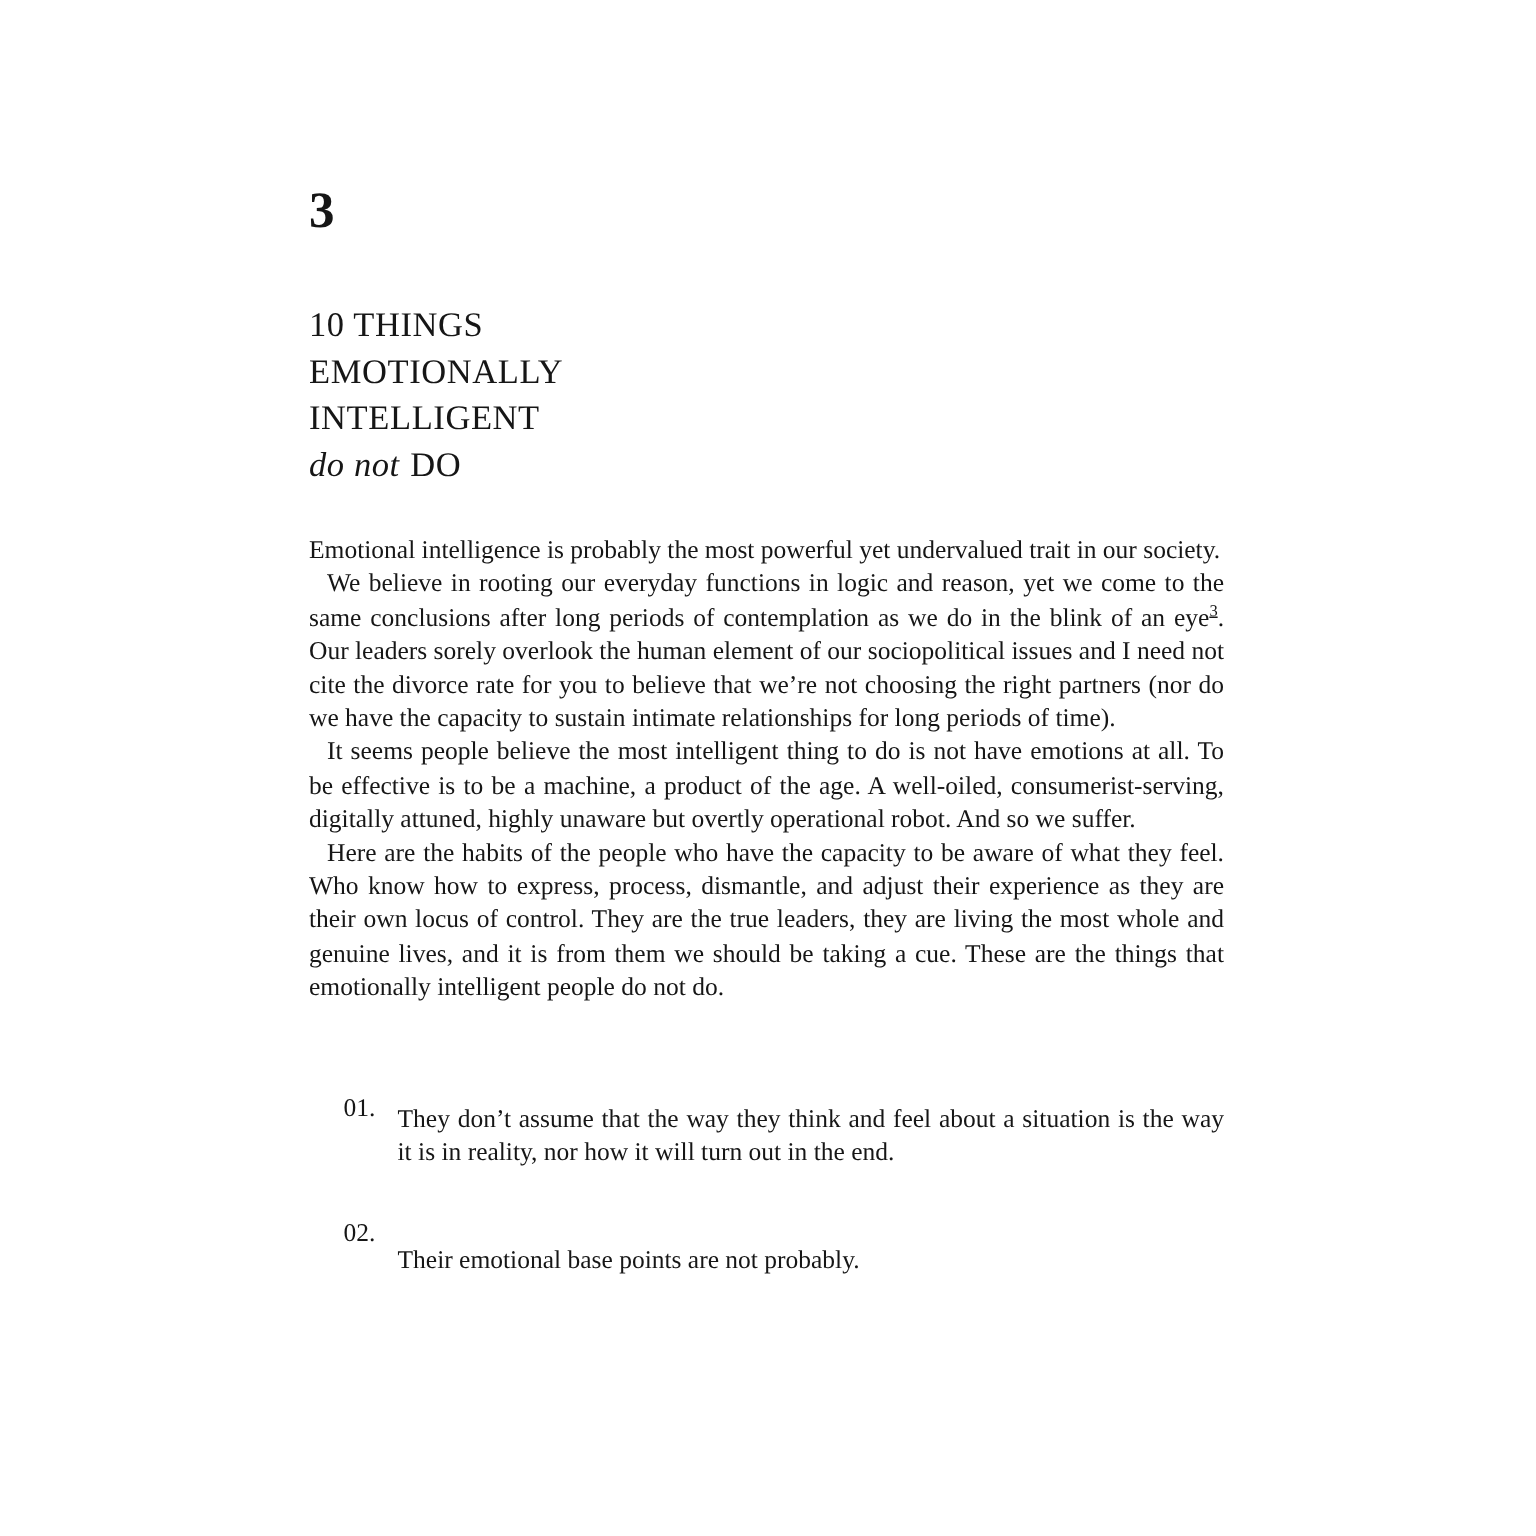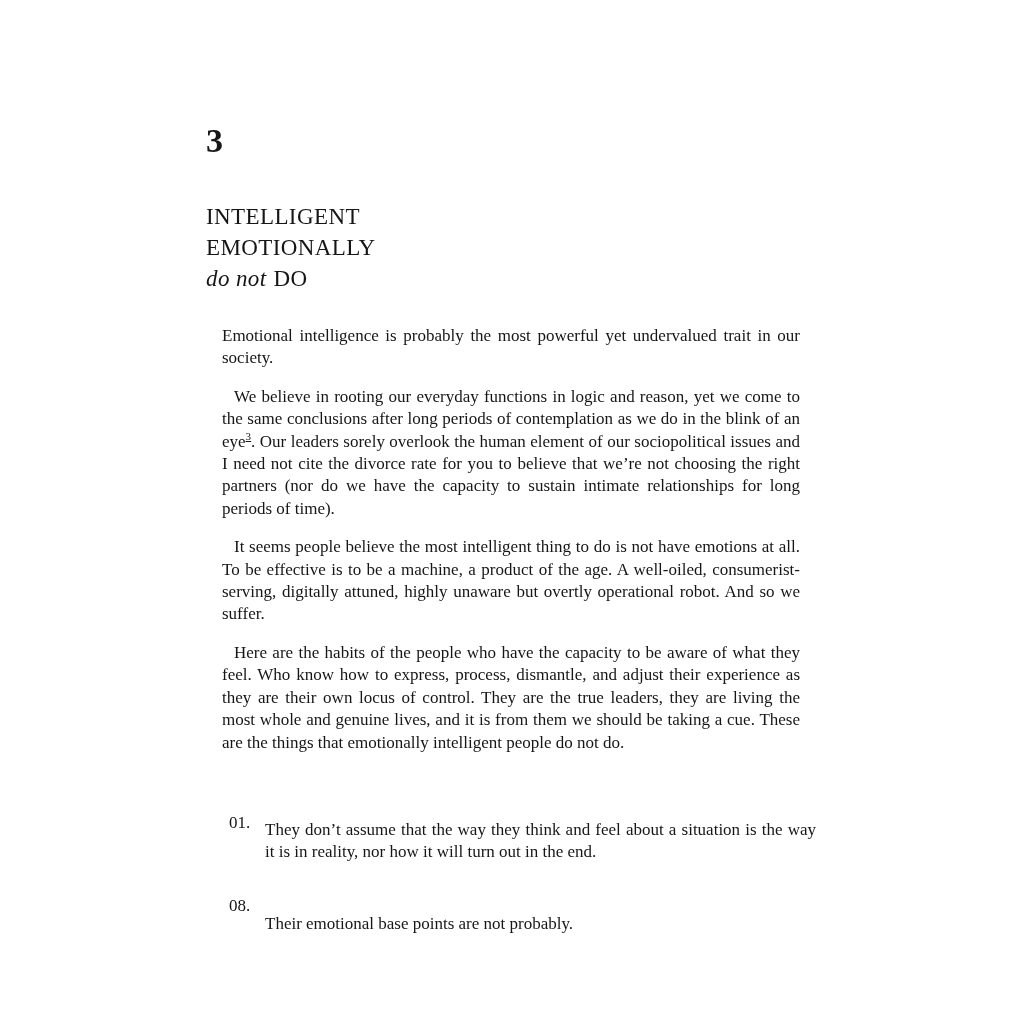--- a/index.html
+++ b/index.html
@@ -37,21 +37,21 @@
   }
   .title-line { display: block; }
   .title-italic { font-style: italic; margin-right: 7px; }
   .body-text {
     margin-top: 31px;
     font-size: 17px;
     line-height: 22.4px;
     text-align: justify;
   }
   .body-text p {
-    margin: 16px;
+    margin: 0;
     text-indent: 12px;
   }
   .body-text p.first {
     text-indent: 0;
   }
   .footnote-ref {
     font-size: 11px;
     line-height: 0;
     vertical-align: super;
     text-decoration: underline;
@@ -87,43 +87,44 @@
 </style>
 </head>
 <body>
 
 <div class="page">
   <div class="content">
 
     <div class="chapter-number">3</div>
 
     <h1 class="chapter-title">
+      <span class="title-line">10 THINGS</span>
+      <span class="title-line">EMOTIONALLY</span>
       <span class="title-line">INTELLIGENT</span>
-      <span class="title-line">EMOTIONALLY</span>
       <span class="title-line">
         <em class="title-italic">do not</em><span>DO</span>
       </span>
     </h1>
 
     <div class="body-text">
       <p class="first">Emotional intelligence is probably the most powerful yet undervalued trait in our society.</p>
       <p><span>We believe in rooting our everyday functions in logic and reason, yet we come to the same conclusions after long periods of contemplation as we do in the blink of an eye</span><sup class="footnote-ref">3</sup><span>. Our leaders sorely overlook the human element of our sociopolitical issues and I need not cite the divorce rate for you to believe that we’re not choosing the right partners (nor do we have the capacity to sustain intimate relationships for long periods of time).</span></p>
       <p>It seems people believe the most intelligent thing to do is not have emotions at all. To be effective is to be a machine, a product of the age. A well-oiled, consumerist-serving, digitally attuned, highly unaware but overtly operational robot. And so we suffer.</p>
       <p>Here are the habits of the people who have the capacity to be aware of what they feel. Who know how to express, process, dismantle, and adjust their experience as they are their own locus of control. They are the true leaders, they are living the most whole and genuine lives, and it is from them we should be taking a cue. These are the things that emotionally intelligent people do not do.</p>
     </div>
 
     <ol class="numbered-list">
       <li>
         <span class="item-number">01.</span>
         <div class="item-body">
           <p>They don’t assume that the way they think and feel about a situation is the way it is in reality, nor how it will turn out in the end.</p>
         </div>
       </li>
       <li>
-        <span class="item-number">08.</span>
+        <span class="item-number">02.</span>
         <div class="item-body">
           <p>Their emotional base points are not probably.</p>
         </div>
       </li>
     </ol>
 
   </div>
 </div>
 
 </body></html>

